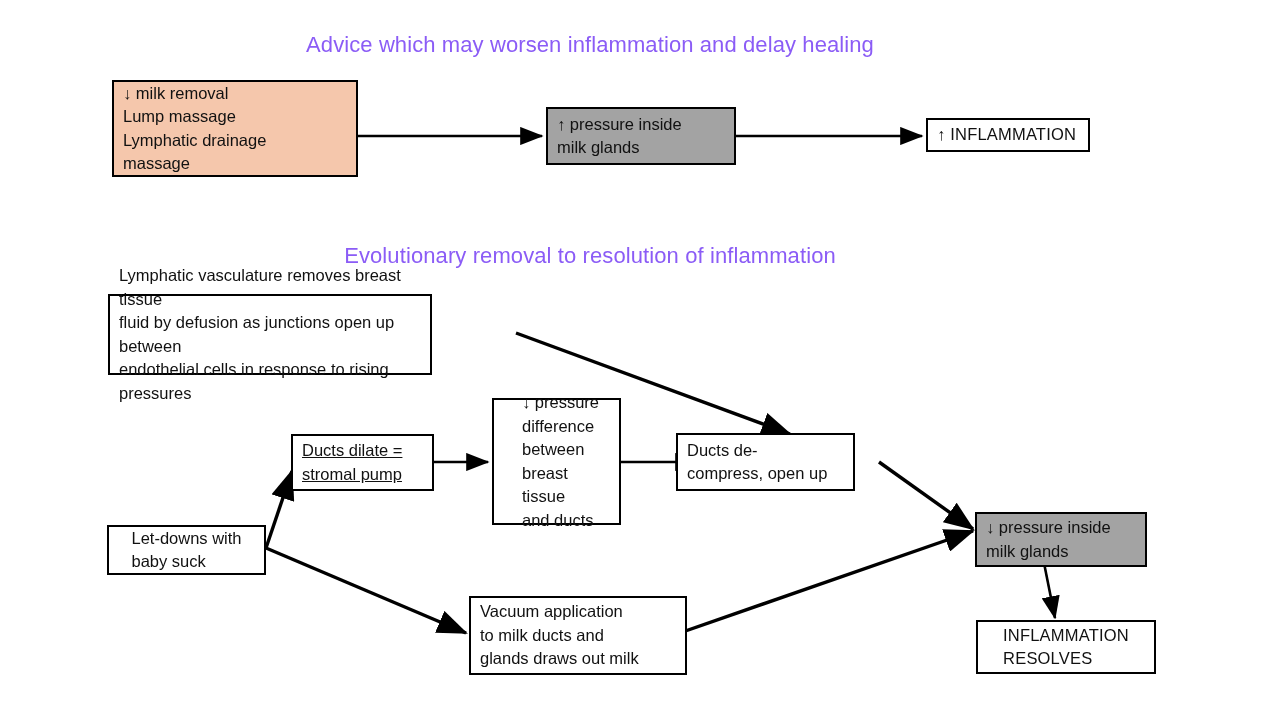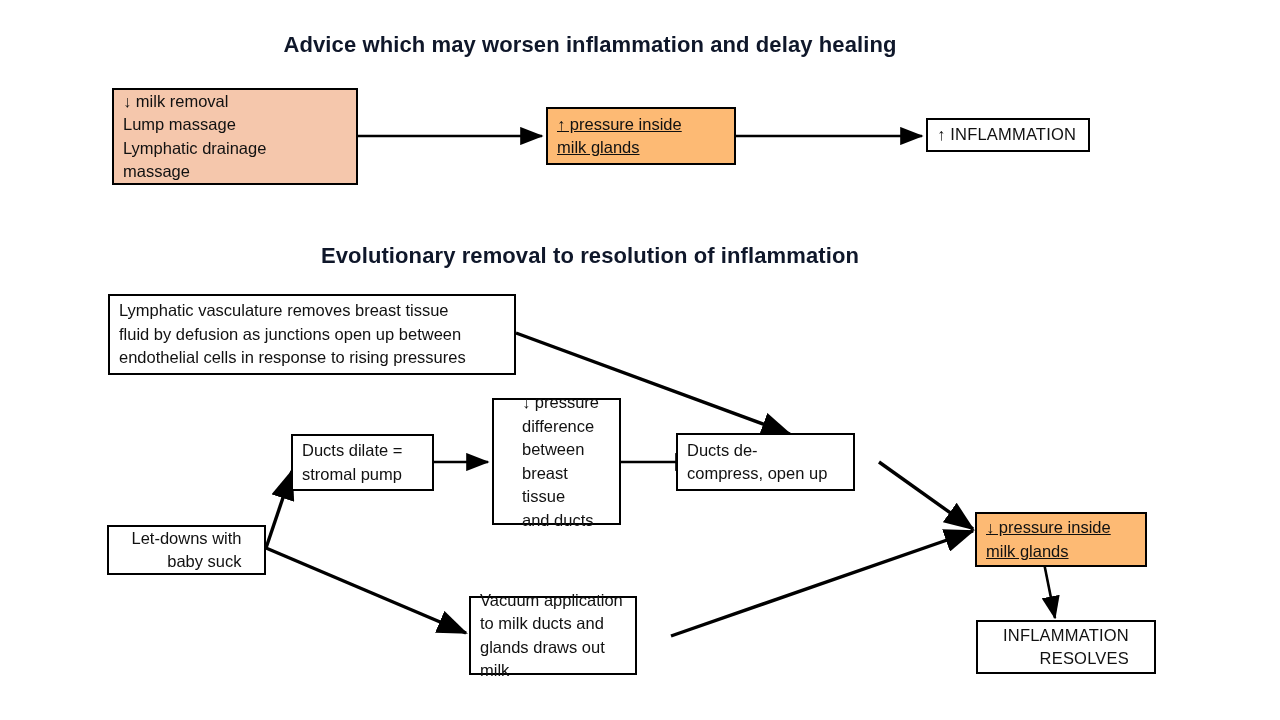--- a/index.html
+++ b/index.html
@@ -16,22 +16,22 @@
   }
   #canvas {
     position: absolute;
     left: 0;
     top: 0;
     width: 1280px;
     height: 720px;
   }
   .section-title {
     position: absolute;
-    font-weight: bold;
-    color: #0f172a;
+    font-weight: normal;
+    color: #8b5cf6;
     font-size: 22px;
     letter-spacing: 0.1px;
     white-space: nowrap;
     text-align: center;
   }
   #title-advice {
     left: 0;
     top: 32px;
     width: 1180px;
   }
@@ -48,22 +48,22 @@
     color: #111111;
     font-size: 16.5px;
     line-height: 23.5px;
     display: flex;
     flex-direction: column;
     justify-content: center;
     padding: 3px 9px;
     white-space: pre-line;
   }
   .node.fill-peach { background: #F5C7AC; }
-  .node.fill-green { background: #fdba74; text-decoration: underline; }
-  .node.center { align-items: center; text-align: right; }
+  .node.fill-green { background: #a3a3a3; }
+  .node.center { align-items: center; text-align: left; }
   .node.caps { letter-spacing: 0.2px; }
 </style>
 </head>
 <body>
 
 <svg id="canvas" viewBox="0 0 1280 720">
   <defs>
     <marker id="arrowhead" markerWidth="9" markerHeight="7" refX="8.4" refY="3.5" orient="auto" markerUnits="strokeWidth">
       <polygon points="0 0, 9 3.5, 0 7" fill="#000000"></polygon>
     </marker>
@@ -87,50 +87,50 @@
 
   <line x1="671" y1="636" x2="973" y2="531" stroke="#000000" stroke-width="3.4" marker-end="url(#arrowhead)"></line>
 
   <line x1="1043" y1="558" x2="1055" y2="618" stroke="#000000" stroke-width="2.6" marker-end="url(#arrowhead)"></line>
 </svg>
 
 <div class="section-title" id="title-advice">Advice which may worsen inflammation and delay healing</div>
 
 <div class="section-title" id="title-evolutionary">Evolutionary removal to resolution of inflammation</div>
 
-<div class="node fill-peach" style="left:112px; top:88px; width:246px; height:97px;">↓ milk removal
+<div class="node fill-peach" style="left:112px; top:80px; width:246px; height:97px;">↓ milk removal
 Lump massage
 Lymphatic drainage
 massage</div>
 
 <div class="node fill-green" style="left:546px; top:107px; width:190px; height:58px;">↑ pressure inside
 milk glands</div>
 
 <div class="node caps" style="left:926px; top:118px; width:164px; height:34px;">↑ INFLAMMATION</div>
 
-<div class="node" style="left:108px; top:294px; width:408px; height:81px;">Lymphatic vasculature removes breast tissue
+<div class="node" style="left:108px; top:294px; width:324px; height:81px;">Lymphatic vasculature removes breast tissue
 fluid by defusion as junctions open up between
 endothelial cells in response to rising pressures</div>
 
-<div class="node" style="left:291px; top:434px; width:143px; height:57px;">Ducts dilate =
+<div class="node" style="left:291px; top:434px; width:143px; height:57px;text-decoration:underline;">Ducts dilate =
 stromal pump</div>
 
 <div class="node" style="left:492px; top:398px; width:129px; height:127px;padding-left:28px;">↓ pressure
 difference
 between
 breast tissue
 and ducts</div>
 
 <div class="node" style="left:676px; top:433px; width:179px; height:58px;">Ducts de-
 compress, open up</div>
 
 <div class="node center" style="left:107px; top:525px; width:159px; height:50px;">Let-downs with
 baby suck</div>
 
-<div class="node" style="left:469px; top:596px; width:168px; height:79px;">Vacuum application
+<div class="node" style="left:469px; top:596px; width:218px; height:79px;">Vacuum application
 to milk ducts and
 glands draws out milk</div>
 
 <div class="node fill-green" style="left:975px; top:504px; width:172px; height:55px;margin-top:8px;">↓ pressure inside
 milk glands</div>
 
 <div class="node center caps" style="left:976px; top:620px; width:180px; height:54px;">INFLAMMATION
 RESOLVES</div>
 
 </body></html>

